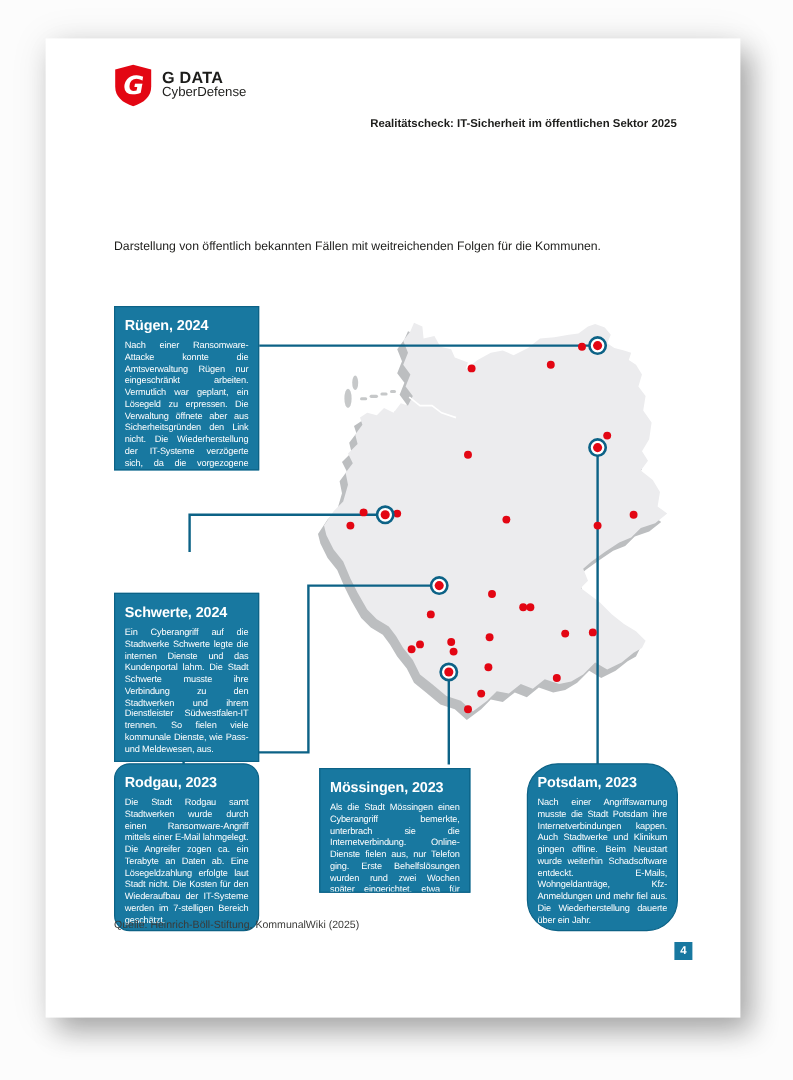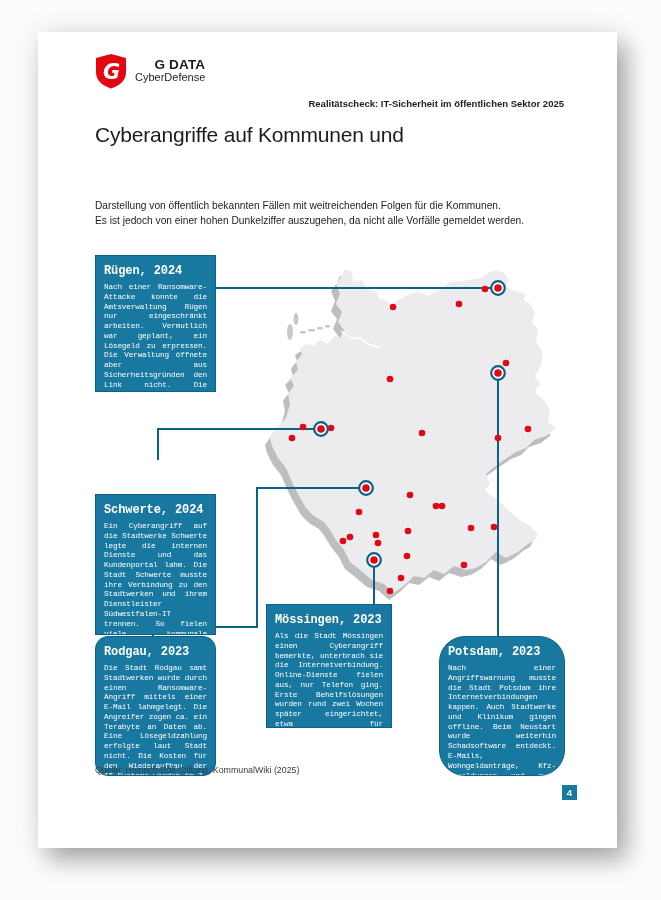--- a/index.html
+++ b/index.html
@@ -5,21 +5,21 @@
   html,body{margin:0;padding:0;background:#fbfbfb;}
   *{box-sizing:border-box;}
   .stage{position:relative;width:661px;height:900px;background:#fcfcfc;overflow:hidden;
          font-family:"Liberation Sans",sans-serif;}
   .page{position:absolute;left:38px;top:32px;width:579px;height:816px;background:#ffffff;
         box-shadow:10px 12px 22px rgba(0,0,0,.30), 0 2px 30px rgba(0,0,0,.10);}
 
   
   .brand{position:absolute;left:57px;top:21px;display:flex;align-items:center;gap:8px;}
   .brand-text{line-height:1.05;}
-  .brand-name{font-size:13.5px;font-weight:800;color:#1d1d1b;letter-spacing:.2px;text-align:right;}
+  .brand-name{font-size:13.5px;font-weight:800;color:#1d1d1b;letter-spacing:.2px;}
   .brand-sub{font-size:11px;color:#1d1d1b;}
   .header-right{position:absolute;right:53px;top:34px;font-size:9.5px;font-weight:700;color:#1d1d1b;margin-top:32px;}
 
   
   .page-title{position:absolute;left:57px;top:88px;font-size:21px;font-weight:400;color:#1d1d1b;
               line-height:1.42;letter-spacing:-.2px;}
   .intro{position:absolute;left:57px;top:167px;font-size:10.2px;color:#1d1d1b;line-height:1.45;white-space:nowrap;}
 
   
   .map-svg{position:absolute;left:0;top:0;width:579px;height:816px;}
@@ -27,27 +27,27 @@
   .germany-shadow{fill:var(--map-shadow,#bcbec0);}
   .island{fill:var(--map-shadow,#bcbec0);opacity:.85;}
   .river{stroke:#ffffff;stroke-width:1.4;fill:none;}
   .connector{stroke:var(--line-teal,#0c6286);stroke-width:2;fill:none;}
   .incident-dot{fill:var(--brand-red,#e30613);}
   .marker-ring{fill:#ffffff;stroke:var(--line-teal,#0c6286);stroke-width:2.2;}
   .marker-core{fill:var(--brand-red,#e30613);}
 
   
   .callout{position:absolute;width:121px;background:var(--accent-teal,#1878a0);
-           border:1px solid var(--line-teal,#0c6286);color:#fff;padding:8px 8px;overflow:hidden;font-family:Liberation Mono, monospace;}
+           border:1px solid var(--line-teal,#0c6286);color:#fff;padding:8px 8px;overflow:hidden;}
   .callout h3{margin:0 0 5px 0;font-size:12px;font-weight:700;letter-spacing:-.1px;}
   .callout p{margin:0;font-size:7.7px;line-height:1.27;text-align:justify;letter-spacing:-.15px;}
   .co-ruegen{left:57px;top:223px;height:137px;}
   .co-schwerte{left:57px;top:428px;height:141px;margin-top:34px;}
   .co-rodgau{left:57px;top:604px;height:140px;border-radius:13px;}
-  .co-moessingen{left:228px;top:572px;width:126px;height:124px;}
+  .co-moessingen{left:228px;top:608px;width:126px;height:104px;}
   .co-potsdam{left:401px;top:604px;width:126px;height:140px;border-radius:26px;}
 
   
   .source{position:absolute;left:57px;top:733px;font-size:8.8px;color:#3a3a38;}
   .page-badge{position:absolute;left:524px;top:753px;width:15px;height:15px;
               background:var(--accent-teal,#1878a0);color:#fff;font-size:9.5px;font-weight:700;
               display:flex;align-items:center;justify-content:center;}
 </style>
 </head>
 <body>
@@ -120,25 +120,23 @@
         <text x="16.5" y="25.5" text-anchor="middle" font-size="21" font-weight="bold" font-style="italic" font-family="DejaVu Sans, sans-serif" fill="#ffffff">G</text>
       </svg>
       <div class="brand-text">
         <div class="brand-name">G DATA</div>
         <div class="brand-sub">CyberDefense</div>
       </div>
     </div>
     <div class="header-right">Realitätscheck: IT-Sicherheit im öffentlichen Sektor 2025</div>
 
     <div class="page-title">
-      <div>Cyberangriffe auf Kommunen und</div>
     </div>
     <div class="intro">
       <div>Darstellung von öffentlich bekannten Fällen mit weitreichenden Folgen für die Kommunen.</div>
-      <div>Es ist jedoch von einer hohen Dunkelziffer auszugehen, da nicht alle Vorfälle gemeldet werden.</div>
     </div>
 
     <div class="callout co-ruegen">
       <h3>Rügen, 2024</h3>
       <p>Nach einer Ransomware-Attacke konnte die Amtsverwaltung Rügen nur eingeschränkt arbeiten. Vermutlich war geplant, ein Lösegeld zu erpressen. Die Verwaltung öffnete aber aus Sicherheitsgründen den Link nicht. Die Wiederherstellung der IT-Systeme verzögerte sich, da die vorgezogene Bundestagswahl Priorität hatte.</p>
     </div>
     <div class="callout co-schwerte">
       <h3>Schwerte, 2024</h3>
       <p>Ein Cyberangriff auf die Stadtwerke Schwerte legte die internen Dienste und das Kundenportal lahm. Die Stadt Schwerte musste ihre Verbindung zu den Stadtwerken und ihrem Dienstleister Südwestfalen-IT trennen. So fielen viele kommunale Dienste, wie Pass- und Meldewesen, aus.</p>
     </div>

